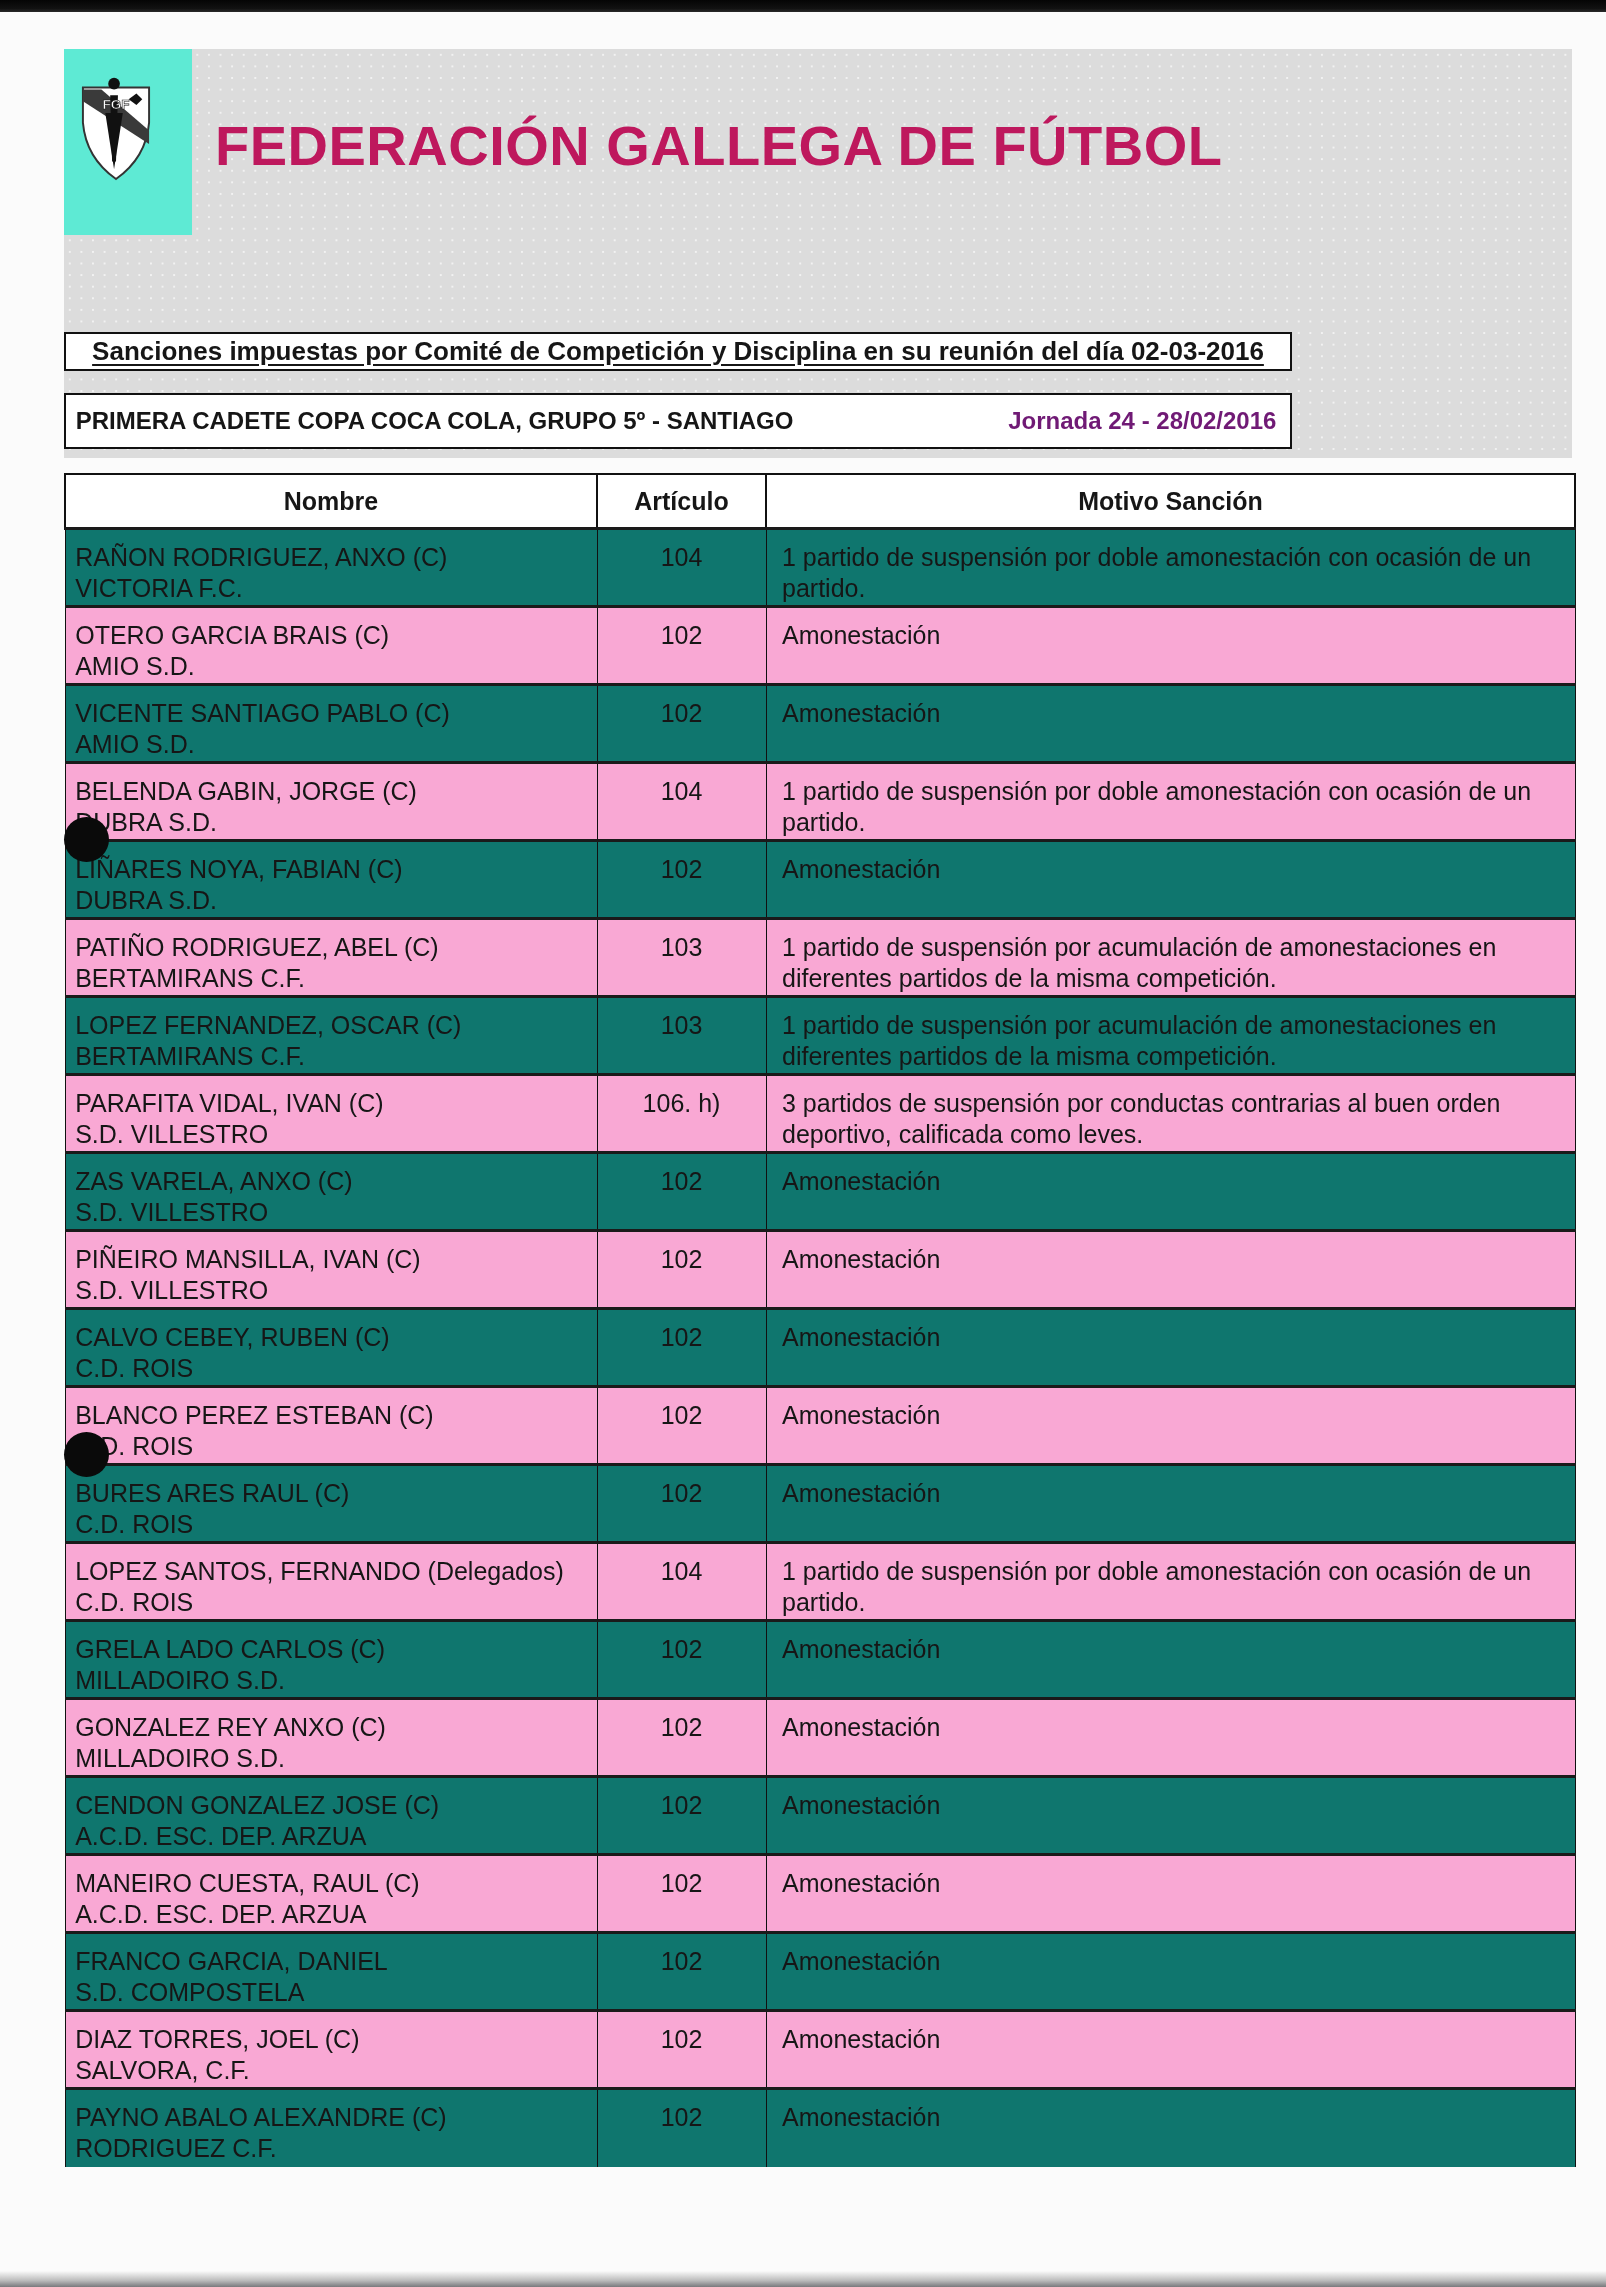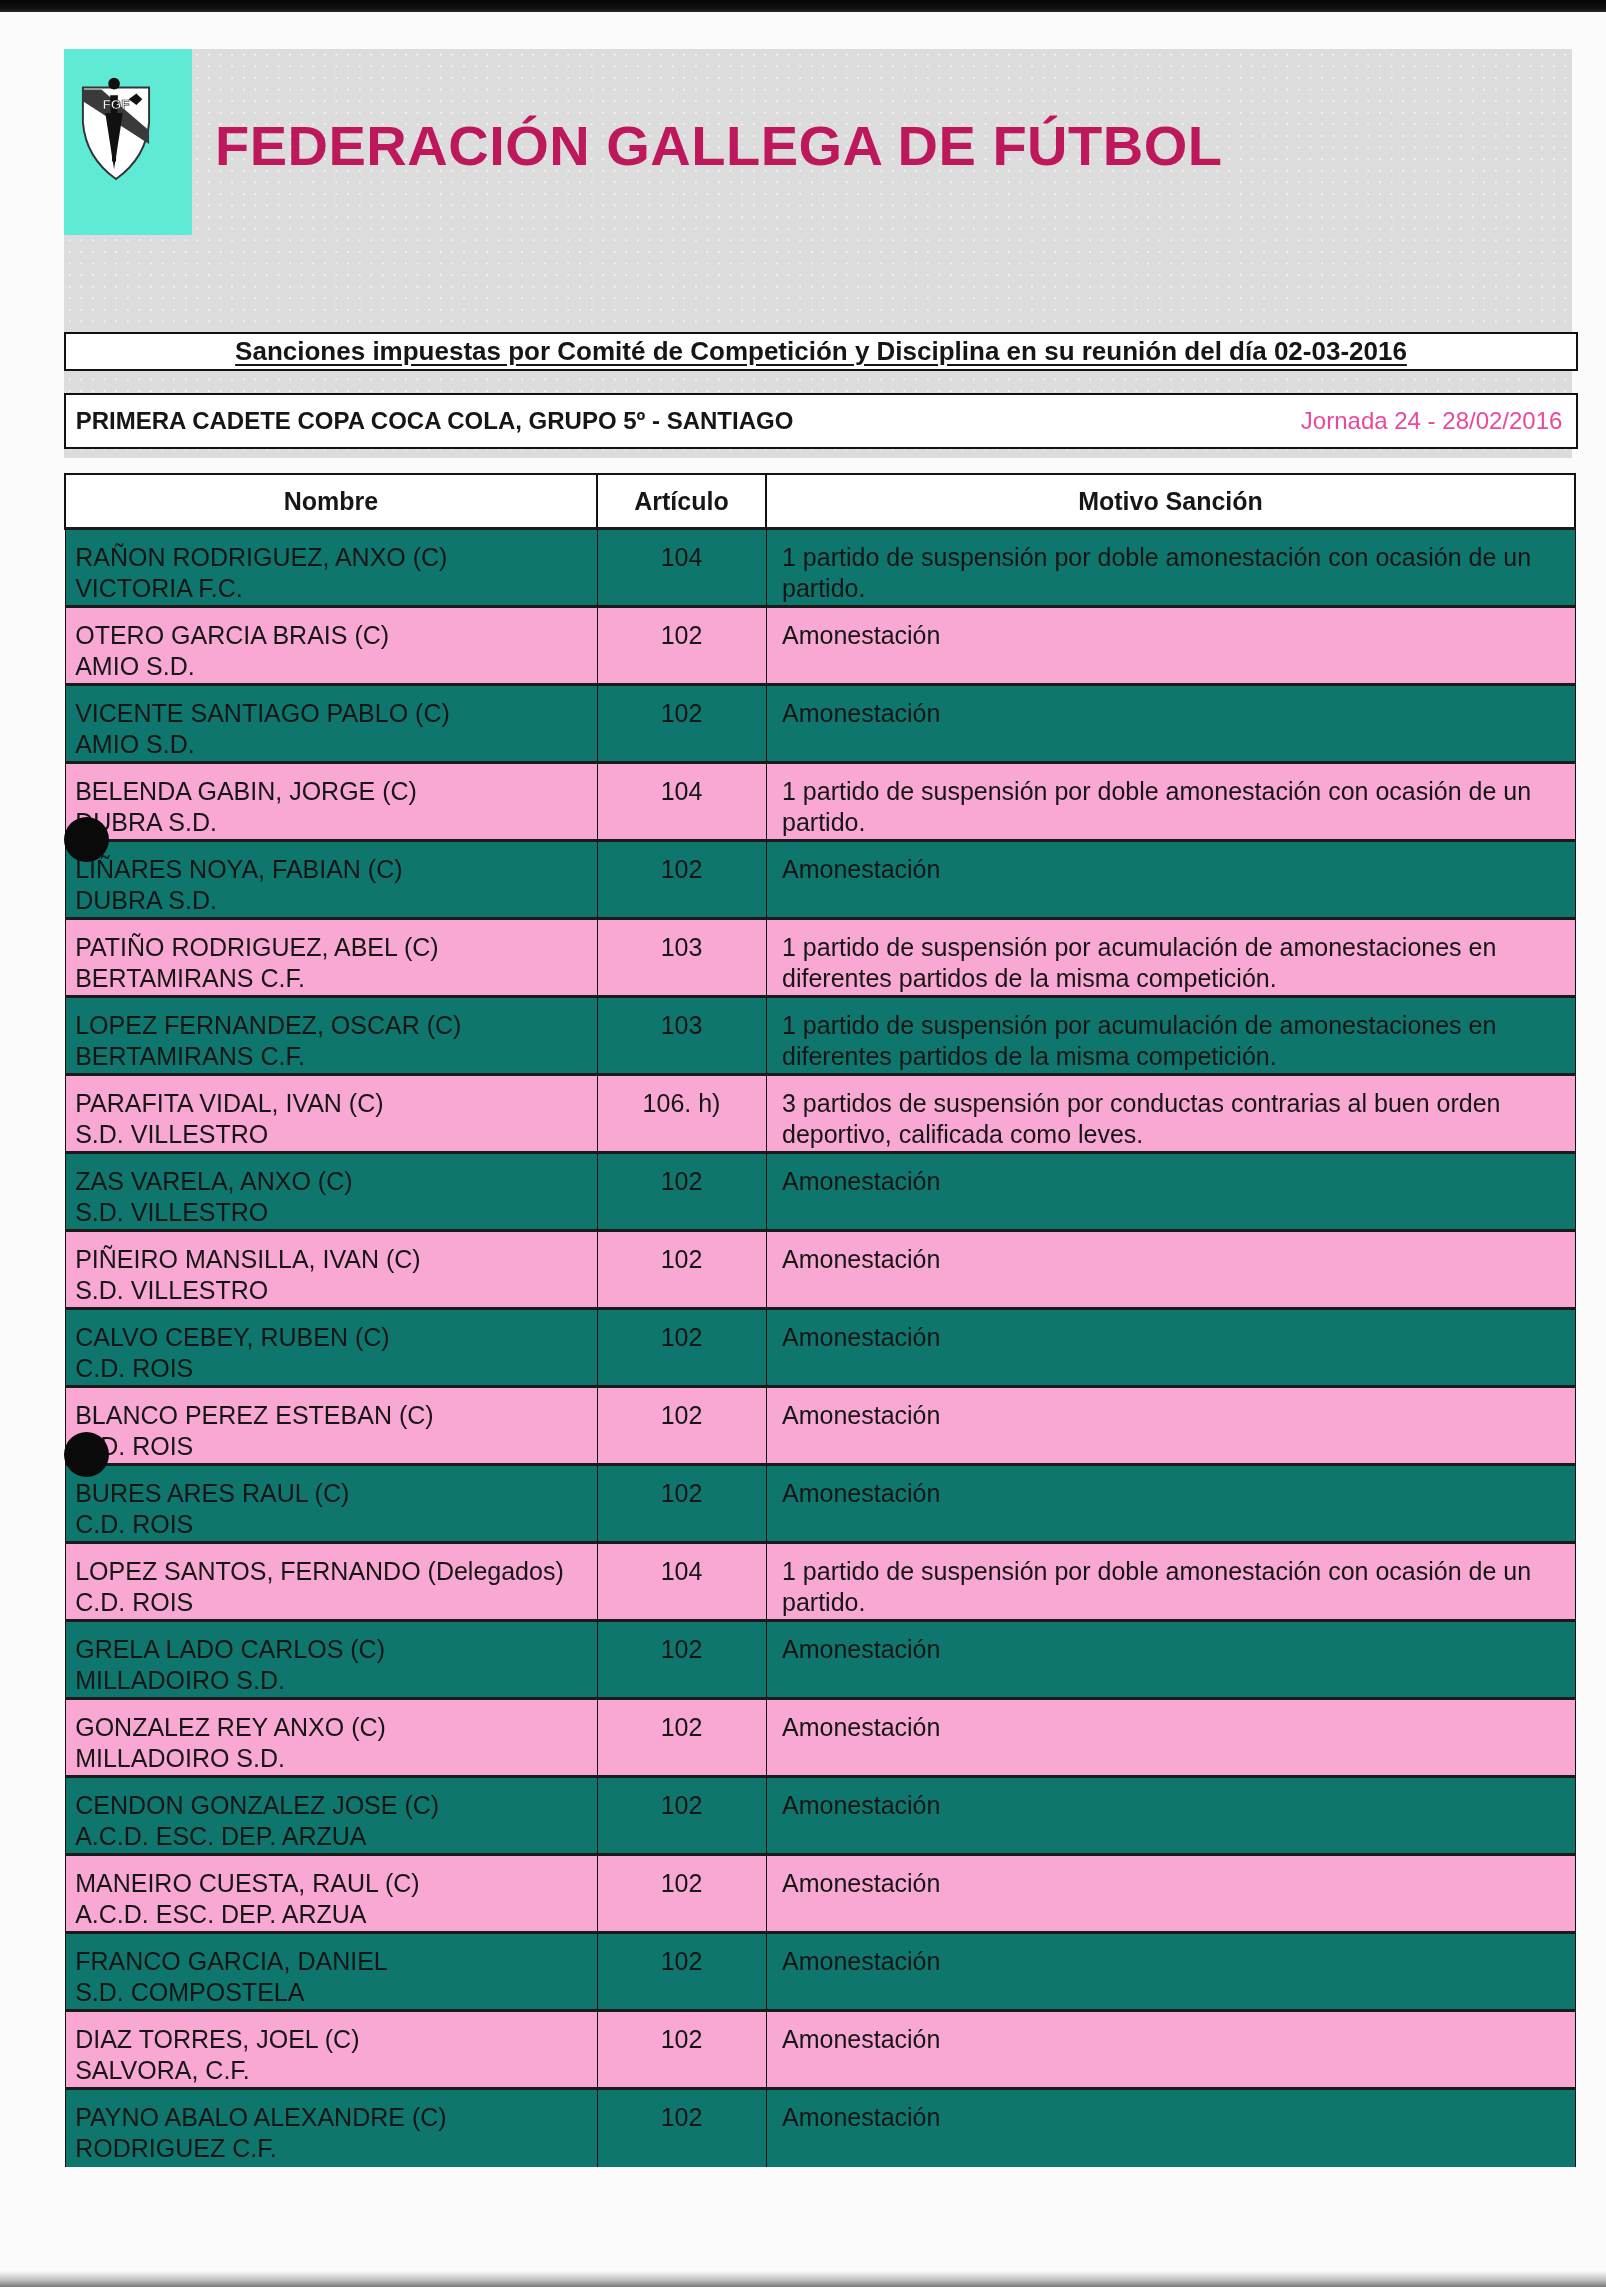--- a/index.html
+++ b/index.html
@@ -24,34 +24,34 @@
   }
   .logo {
     position: absolute; left: 15.5px; top: 23px; width: 72px; height: 109px;
   }
   .main-title {
     position: absolute; left: 215px; top: 113px;
     font-size: 56px; font-weight: bold; color: #be185d; letter-spacing: 0.5px;
     white-space: nowrap;
   }
   .box {
-    position: absolute; left: 64px; width: 1514px; background: #fff;
+    position: absolute; left: 64px; width: 1228px; background: #fff;
     border: 2.9px solid #111; box-sizing: border-box;
   }
   .sanctions {
     top: 332px; height: 39px; text-align: center;
     font-size: 26px; font-weight: bold; line-height: 35px;
   }
   .sanctions span { text-decoration: underline; text-underline-offset: 3.9px; }
   .category {
     top: 393px; height: 56px; display: flex; align-items: center;
     justify-content: space-between; padding: 0 13.6px 0 9.7px;
     font-size: 24px; font-weight: bold;
   }
-  .category .jornada { color: #ec4899; font-weight: normal; }
+  .category .jornada { color: #701a75; font-weight: bold; }
 
   table.sanctions-table {
     position: absolute; left: 64px; top: 473px; width: 1510px;
     border-collapse: collapse; table-layout: fixed;
     font-size: 25px;
   }
   table.sanctions-table col.c1 { width: 532px; }
   table.sanctions-table col.c2 { width: 169px; }
   table.sanctions-table col.c3 { width: 809px; }
   table.sanctions-table th {

